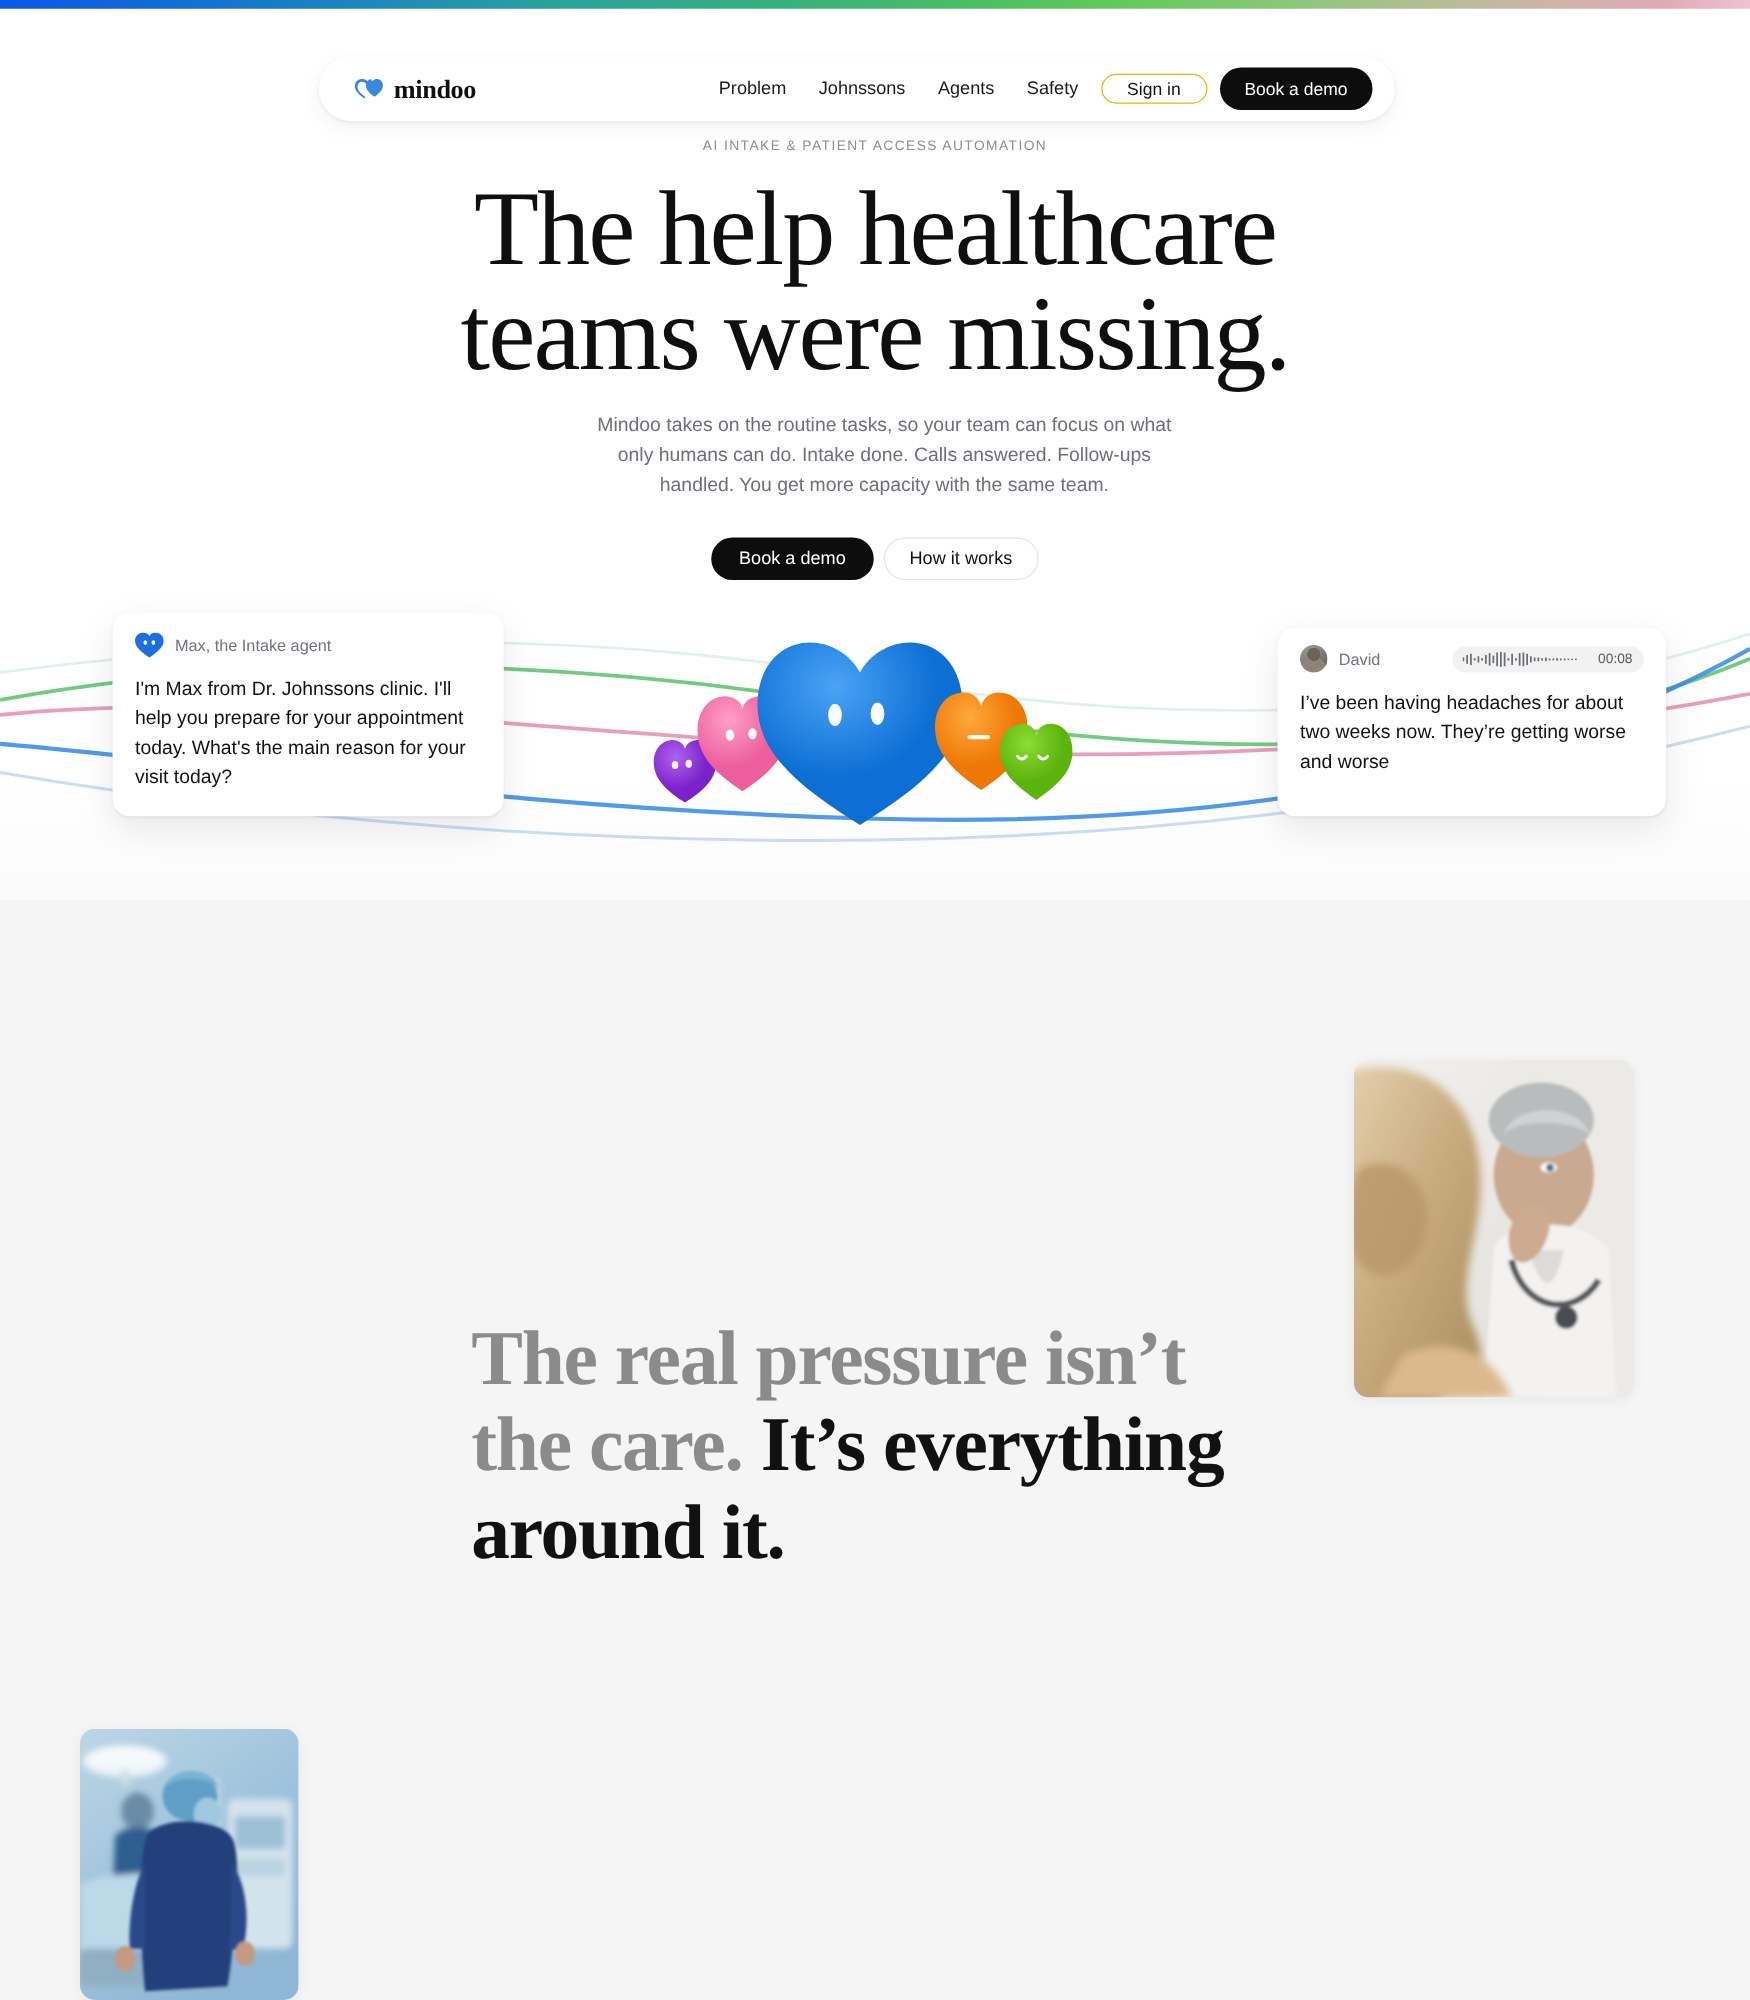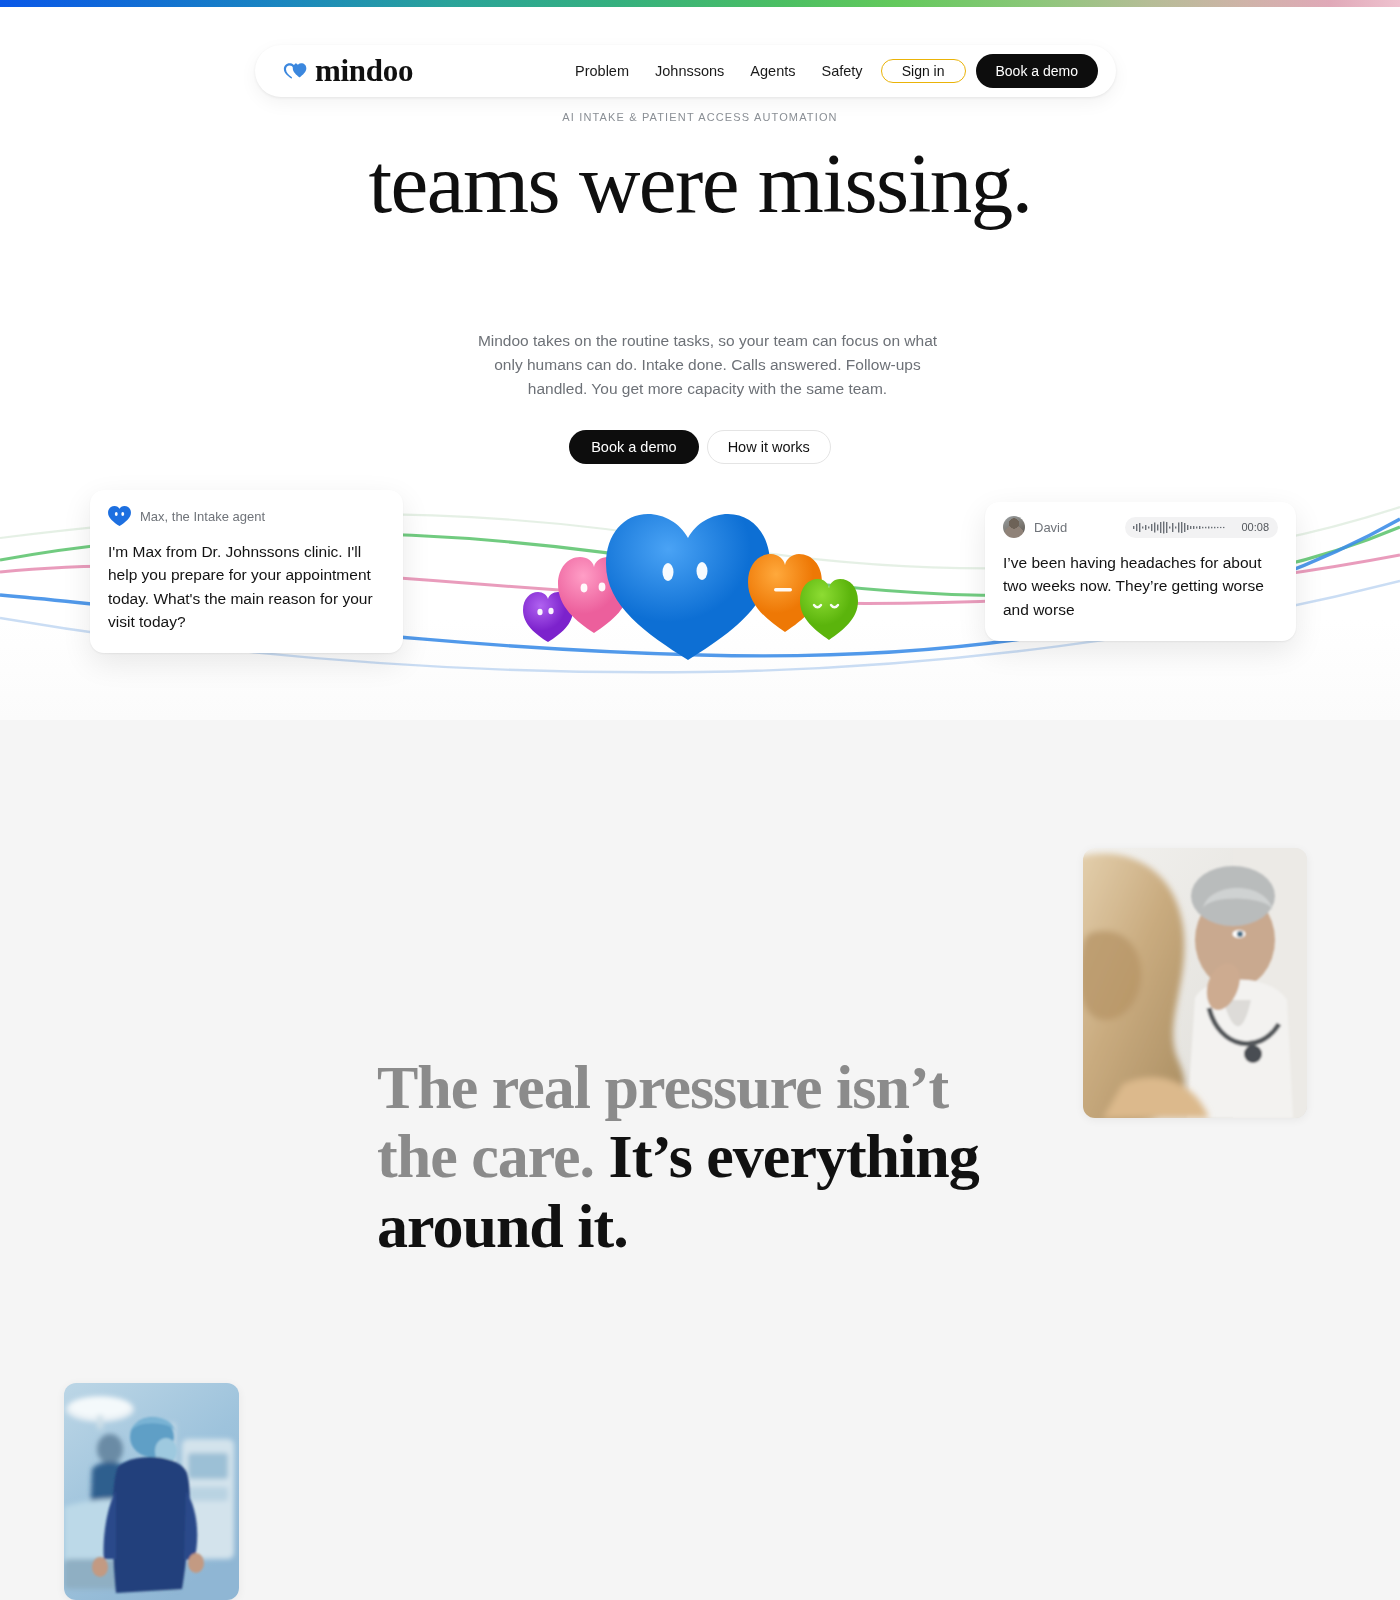--- a/index.html
+++ b/index.html
@@ -35,21 +35,21 @@
   .navbar{
     position:absolute; top:38px; left:255px; width:861px; height:52px;
     background:#ffffff; border-radius:26px;
     box-shadow:0 1px 3px rgba(0,0,0,.07), 0 6px 18px rgba(0,0,0,.05);
     display:flex; align-items:center; z-index:30;
   }
   .logo{ display:flex; align-items:center; gap:7px; margin-left:27px; cursor:pointer; }
   .logo-mark{ width:26px; height:20px; }
   .logo-text{
     font-family:"Liberation Serif", serif;
-    font-size:31px; font-weight:700; color:#101010; letter-spacing:-.3px;
+    font-size:21px; font-weight:700; color:#101010; letter-spacing:-.3px;
   }
   .nav-links{
     display:flex; align-items:center; gap:26px;
     position:absolute; left:320px;
   }
   .nav-links a{
     font-size:14.5px; color:#1a1a1a; text-decoration:none; cursor:pointer;
   }
   .nav-actions{
     position:absolute; right:18px; display:flex; align-items:center; gap:10px;
@@ -109,21 +109,21 @@
   
   .hearts{ position:absolute; left:510px; top:495px; width:360px; height:165px; z-index:12; }
 
   
   .card{
     position:absolute; background:#fff; border-radius:14px;
     box-shadow:0 1px 2px rgba(0,0,0,.06), 0 10px 30px rgba(0,0,0,.09);
     z-index:20;
   }
   .card-left{ left:90px; top:483px; width:313px; padding:16px 18px 20px 18px; }
-  .card-right{ left:985px; top:495px; width:311px; padding:14px 18px 20px 18px; }
+  .card-right{ left:1022px; top:495px; width:311px; padding:14px 18px 32px 18px; }
   .card-head{ display:flex; align-items:center; gap:9px; }
   .avatar-heart{ width:23px; height:21px; flex:none; }
   .avatar-photo{
     width:22px; height:22px; border-radius:50%; flex:none;
     background:
       radial-gradient(circle at 50% 34%, #6d6257 0 28%, rgba(0,0,0,0) 29%),
       radial-gradient(circle at 50% 88%, #8f8278 0 44%, rgba(0,0,0,0) 45%),
       linear-gradient(150deg,#9aa0a3 0%,#7d7a74 52%,#55504b 100%);
   }
   .sender{ font-size:13px; color:#6f7379; }
@@ -191,20 +191,21 @@
 
     <div class="nav-actions">
       <button class="btn-signin">Sign in</button>
       <button class="btn-demo-nav">Book a demo</button>
     </div>
   </nav>
 
   <div class="eyebrow">AI INTAKE &amp; PATIENT ACCESS AUTOMATION</div>
 
   <h1 class="headline">
+    <span class="l1">The help healthcare</span>
     <span class="l2">teams were missing.</span>
   </h1>
 
   <p class="subcopy">
     <span>Mindoo takes on the routine tasks, so your team can focus on what</span>
     <span>only humans can do. Intake done. Calls answered. Follow-ups</span>
     <span>handled. You get more capacity with the same team.</span>
   </p>
 
   <div class="hero-ctas">

